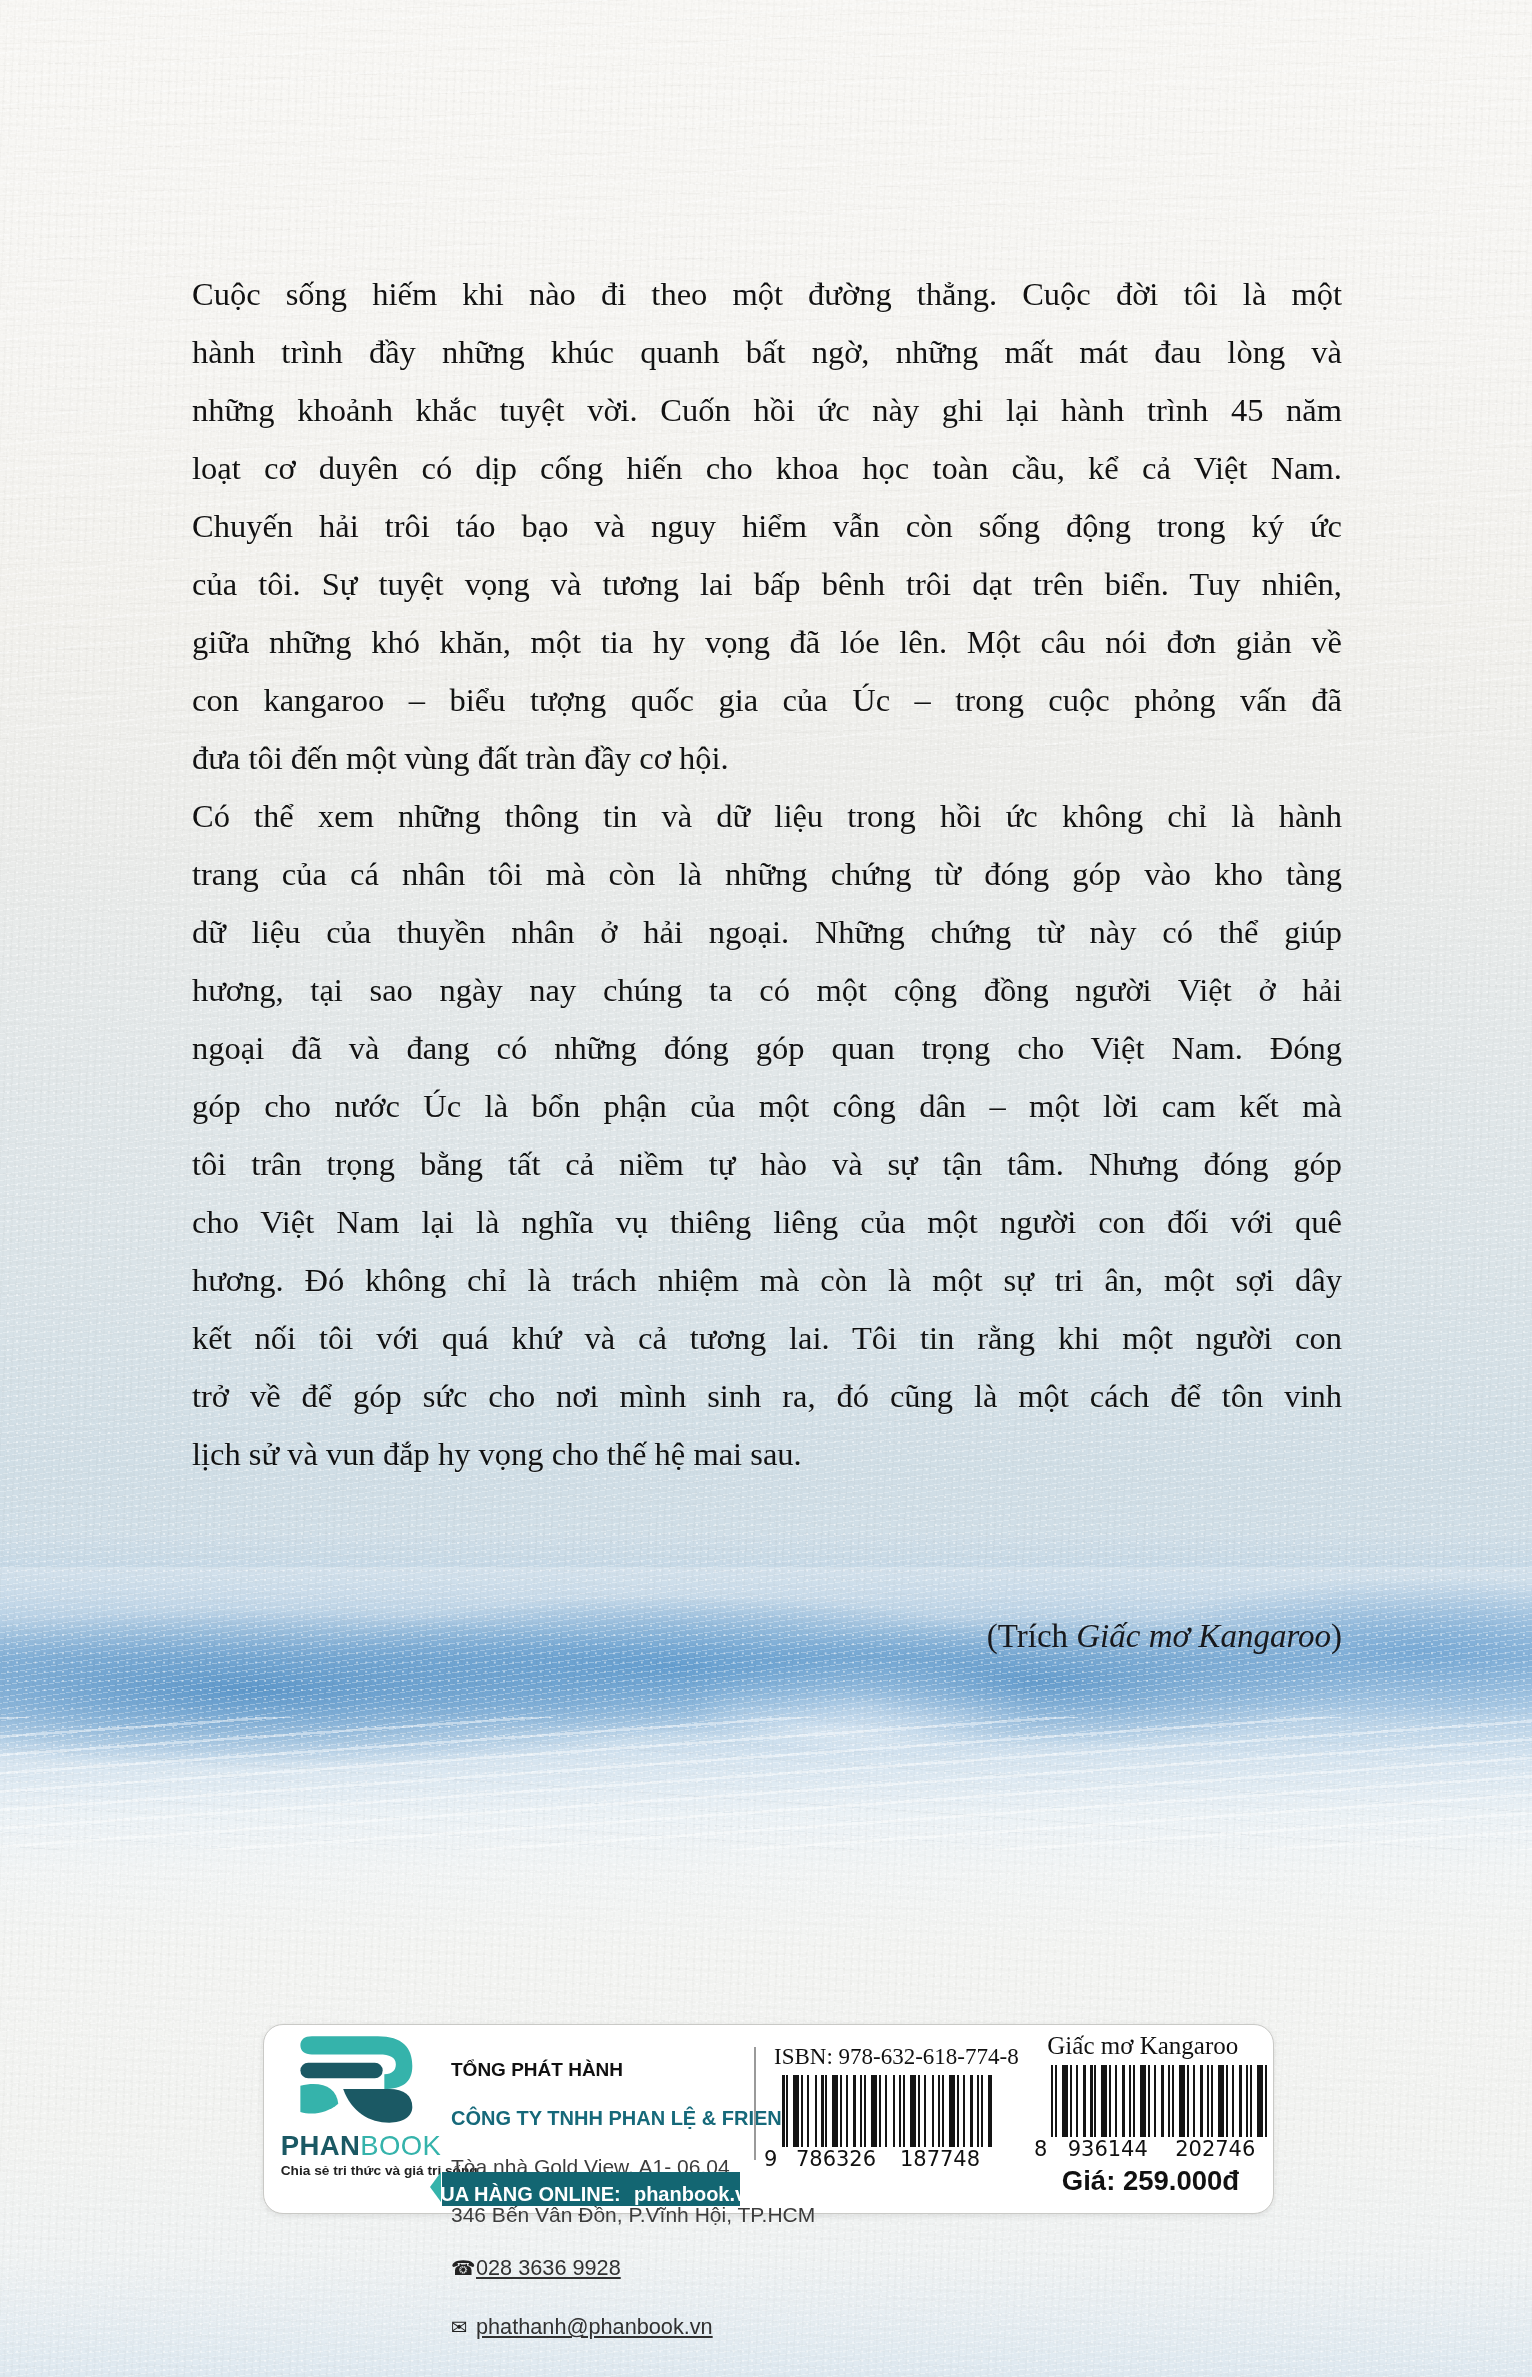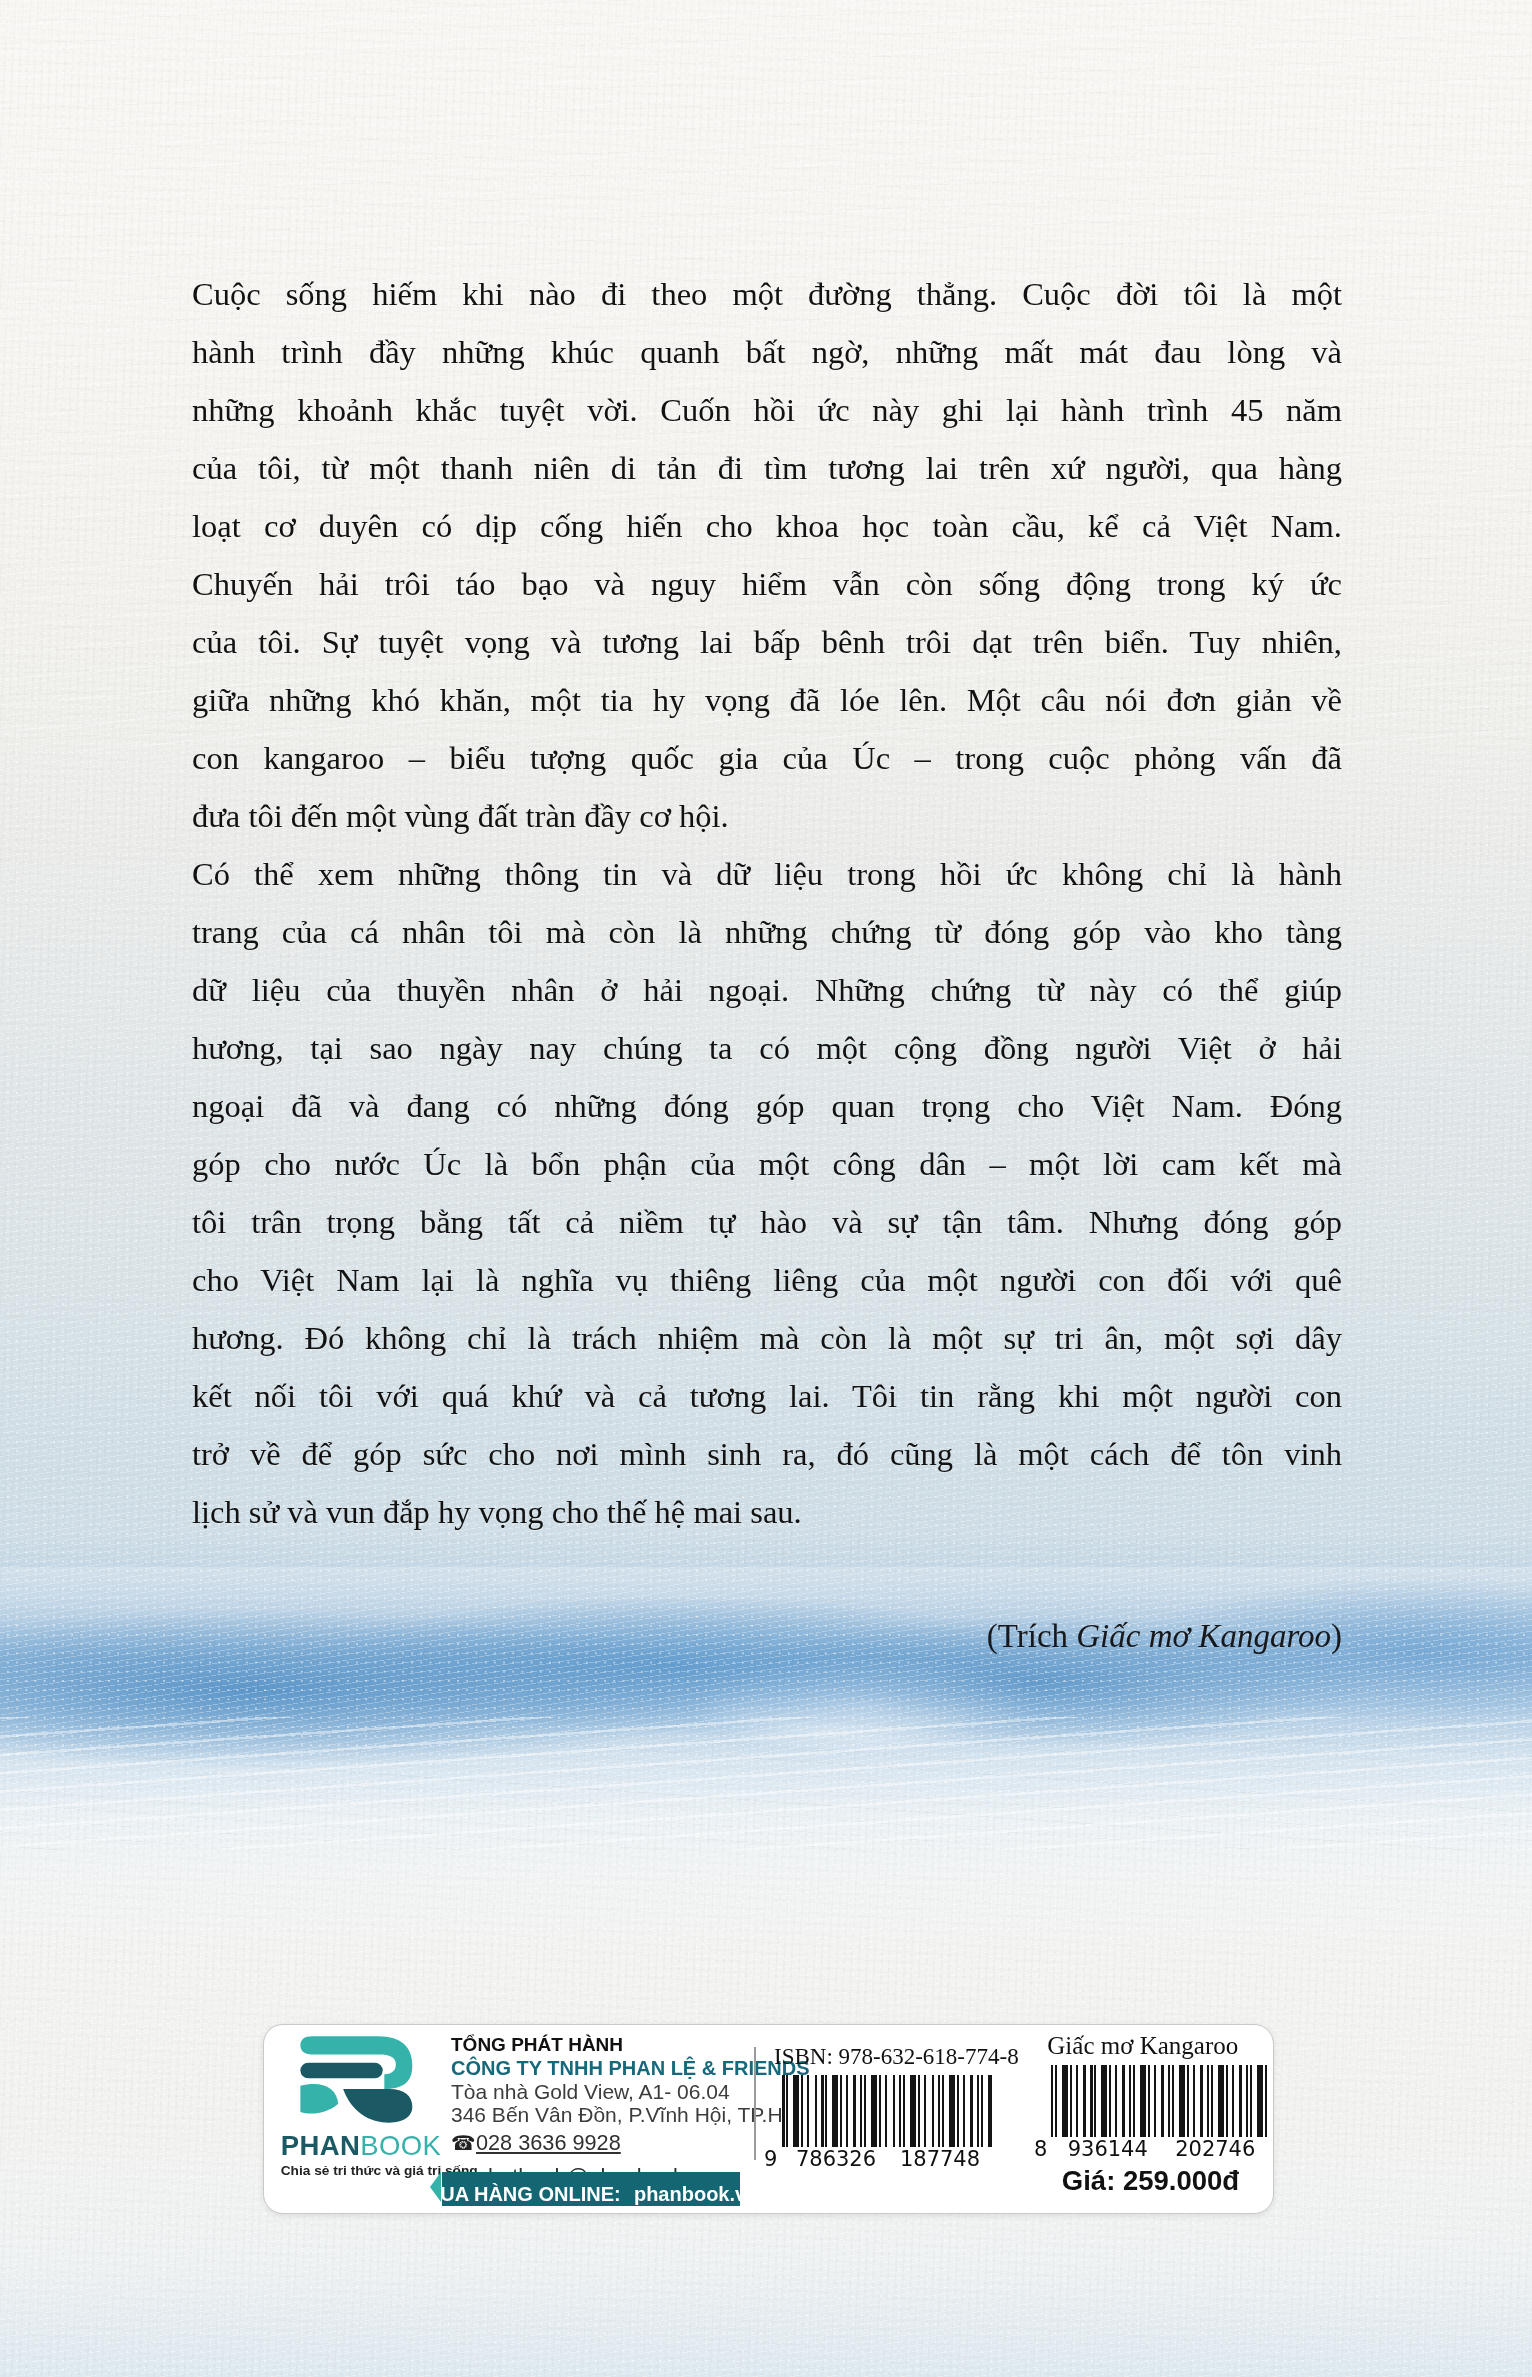--- a/index.html
+++ b/index.html
@@ -90,21 +90,21 @@
     font-family:"Liberation Sans","DejaVu Sans",sans-serif;
   }
   .logo-col{position:absolute;left:16.7px;top:8.3px;width:167px;}
   .logo-glyph{display:block;margin-left:11.7px;}
   .logo-word{margin-top:3.3px;font-size:27.5px;font-weight:bold;letter-spacing:0.4px;white-space:nowrap;}
   .logo-word .w1{color:#1b5964;}
   .logo-word .w2{color:#35b3ab;font-weight:normal;}
   .logo-tagline{margin-top:1.7px;font-size:13.7px;font-weight:bold;color:#222;white-space:nowrap;}
 
   .info-col{position:absolute;left:187px;top:8.3px;width:303px;color:#3a3a3a;}
-  .info-line{white-space:nowrap;}
+  .info-line{white-space:nowrap;margin-top:25px;}
   .lbl-dist{font-size:19px;font-weight:bold;color:#111;line-height:23px;}
   .lbl-company{font-size:20px;font-weight:bold;color:#16697a;line-height:24px;}
   .lbl-addr{font-size:21px;line-height:23px;color:#3c3c3c;}
   .lbl-contact{font-size:21.7px;line-height:33px;color:#303030;text-decoration:underline;}
   .cicon{display:inline-block;width:25px;font-size:20px;color:#222;}
   .shop-banner{
     position:absolute;left:178px;top:147px;width:298px;height:34px;
     background:#136672;color:#fff;font-size:20px;font-weight:bold;
     display:flex;align-items:flex-end;justify-content:center;white-space:nowrap;
   }
@@ -154,21 +154,20 @@
   <div class="waveband"></div>
   <div class="wavefoam"></div>
   <div class="bottomtint"></div>
   <div class="brushstrokes"></div>
   <div class="texture"></div>
 
   <div class="blurb">
     <div class="line">Cuộc sống hiếm khi nào đi theo một đường thẳng. Cuộc đời tôi là một</div>
     <div class="line">hành trình đầy những khúc quanh bất ngờ, những mất mát đau lòng và</div>
     <div class="line">những khoảnh khắc tuyệt vời. Cuốn hồi ức này ghi lại hành trình 45 năm</div>
-    <div class="line">của tôi, từ một thanh niên di tản đi tìm tương lai trên xứ người, qua hàng</div>
     <div class="line">loạt cơ duyên có dịp cống hiến cho khoa học toàn cầu, kể cả Việt Nam.</div>
     <div class="line">Chuyến hải trôi táo bạo và nguy hiểm vẫn còn sống động trong ký ức</div>
     <div class="line">của tôi. Sự tuyệt vọng và tương lai bấp bênh trôi dạt trên biển. Tuy nhiên,</div>
     <div class="line">giữa những khó khăn, một tia hy vọng đã lóe lên. Một câu nói đơn giản về</div>
     <div class="line">con kangaroo – biểu tượng quốc gia của Úc – trong cuộc phỏng vấn đã</div>
     <div class="line lastline">đưa tôi đến một vùng đất tràn đầy cơ hội.</div>
     <div class="line">Có thể xem những thông tin và dữ liệu trong hồi ức không chỉ là hành</div>
     <div class="line">trang của cá nhân tôi mà còn là những chứng từ đóng góp vào kho tàng</div>
     <div class="line">dữ liệu của thuyền nhân ở hải ngoại. Những chứng từ này có thể giúp</div>
     <div class="line">hương, tại sao ngày nay chúng ta có một cộng đồng người Việt ở hải</div>

